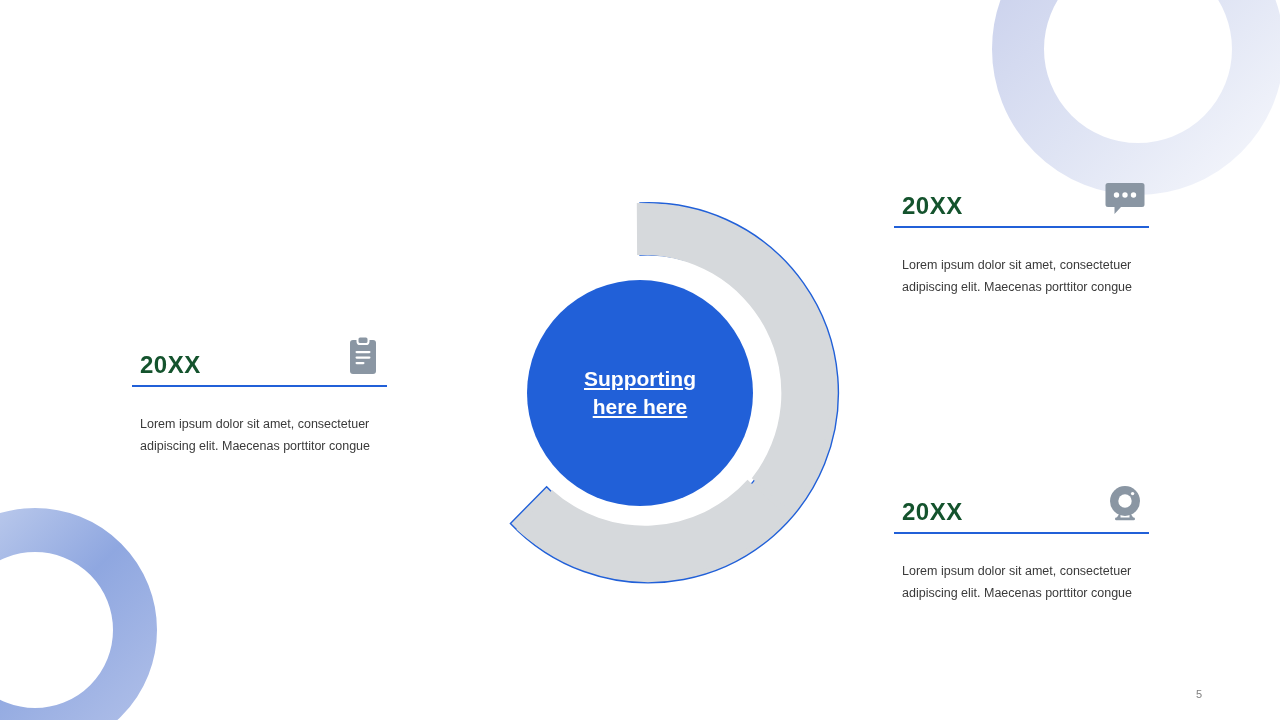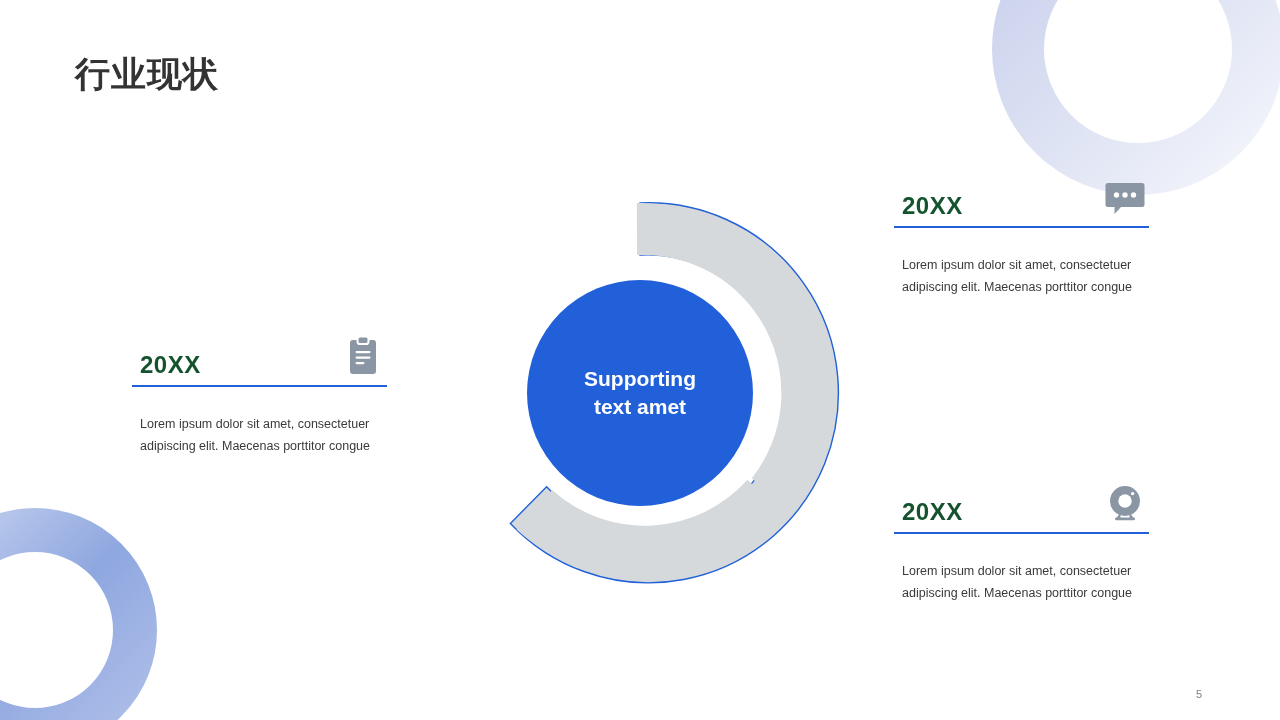--- a/index.html
+++ b/index.html
@@ -67,20 +67,21 @@
     display: flex;
     flex-direction: column;
     align-items: center;
     justify-content: center;
     color: #ffffff;
     font-size: 21px;
     font-weight: bold;
     line-height: 1.32;
     text-align: center;
     pointer-events: none;
+    text-decoration: underline;
   }
 
   
   .panel {
     position: absolute;
     width: 255px;
   }
   .panel-head {
     position: relative;
     height: 52px;
@@ -148,21 +149,20 @@
     <defs>
       <linearGradient id="gradBL" x1="0" y1="0" x2="1" y2="1">
         <stop offset="0%" stop-color="#C3D0EE"></stop>
         <stop offset="50%" stop-color="#8FA7E0"></stop>
         <stop offset="100%" stop-color="#AEBEE8"></stop>
       </linearGradient>
     </defs>
     <circle cx="125" cy="125" r="100" fill="none" stroke="url(#gradBL)" stroke-width="44"></circle>
   </svg>
 
-  <div class="page-title">行业现状</div>
 
   <div class="donut-wrap">
     <svg class="donut-svg" width="400" height="400" viewBox="0 0 400 400">
 
       <path fill="#D6D9DC" stroke="#2160D8" stroke-width="1.4" d="M 200 10
                A 190 190 0 1 1 70.4 330.4
                L 106.6 293.8
                A 138 138 0 1 0 200 62
                Z"></path>
 
@@ -178,21 +178,21 @@
                A 138 138 0 0 1 311.8 285.3
                Z"></path>
 
       <circle cx="200" cy="200" r="124" fill="#ffffff"></circle>
 
       <circle cx="200" cy="200" r="113" fill="#2160D8"></circle>
     </svg>
 
     <div class="center-label">
       <span>Supporting</span>
-      <span>text amet</span>
+      <span>here here</span>
     </div>
   </div>
 
   <div class="panel panel-left">
     <div class="panel-head">
       <div class="panel-year">20XX</div>
       <svg class="panel-icon" viewBox="0 0 44 44">
         <rect x="9" y="5" width="26" height="34" rx="3" fill="#8A96A3"></rect>
         <rect x="16.5" y="1.5" width="11" height="7.5" rx="2.6" fill="#8A96A3" stroke="#ffffff" stroke-width="2"></rect>
         <rect x="14.5" y="16" width="15" height="2.2" rx="1.1" fill="#ffffff"></rect>

